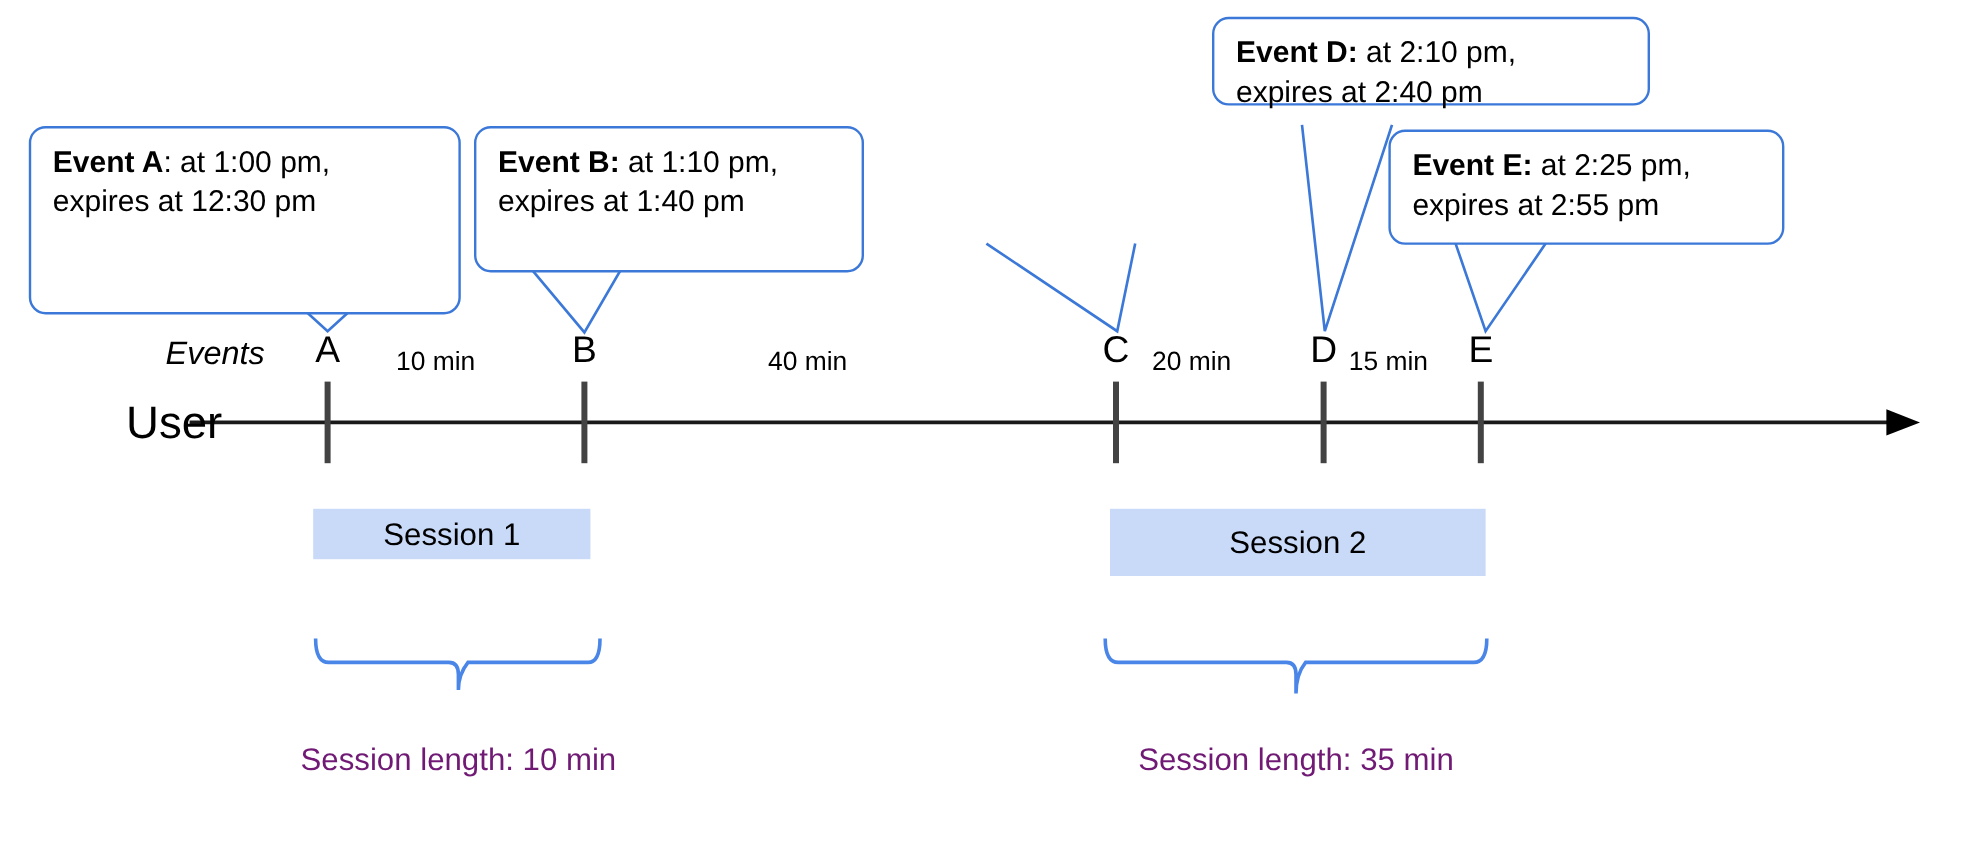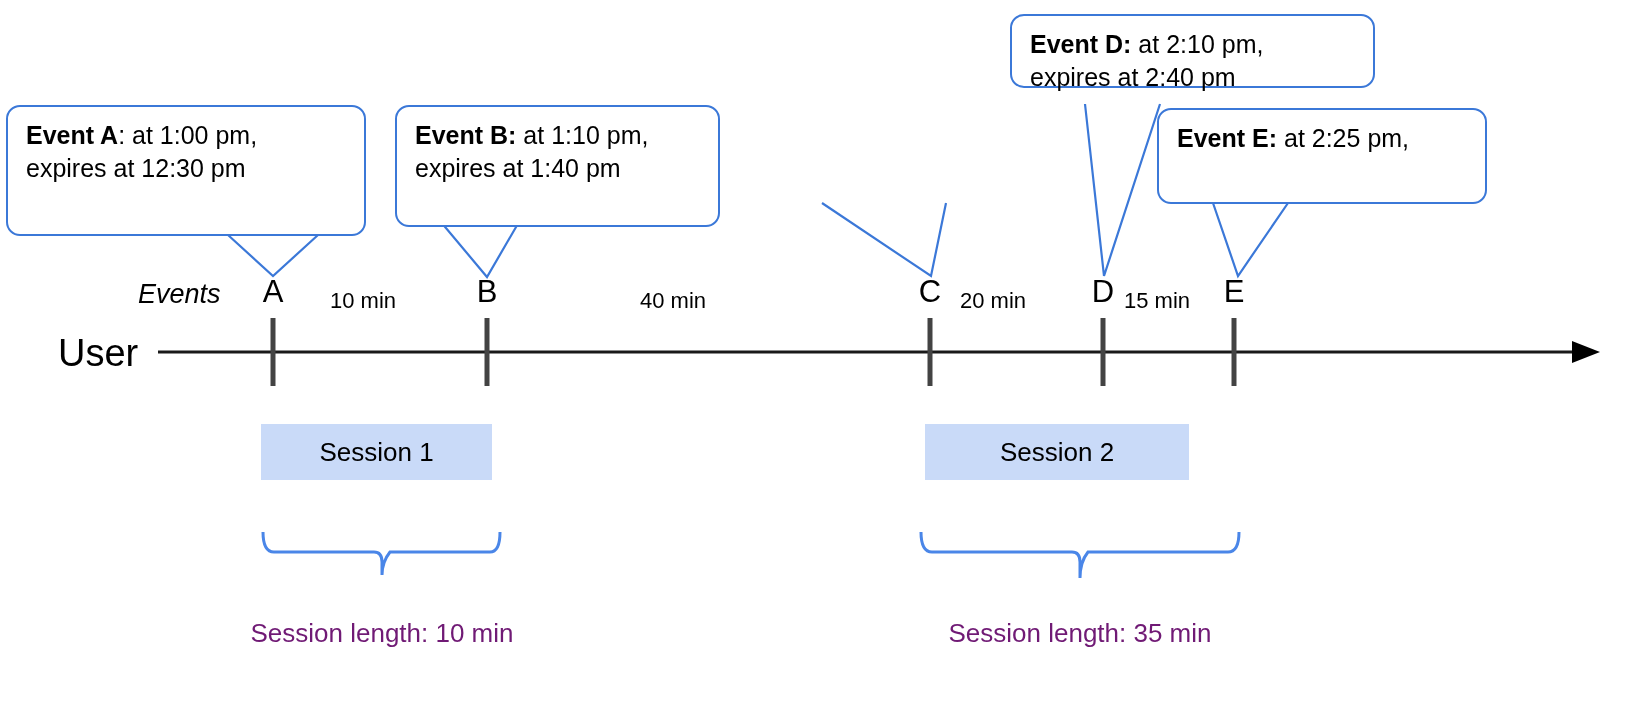--- a/index.html
+++ b/index.html
@@ -7,21 +7,21 @@
        font-family:"Liberation Sans","DejaVu Sans",sans-serif;color:#000;}
   #stage{position:absolute;left:0;top:0;width:1634px;height:702px;}
   .svgmain{position:absolute;left:0;top:0;width:1634px;height:702px;}
 
   .callout{position:absolute;box-sizing:border-box;
            border:2.2px solid #3b78d8;border-radius:14px;background:#fff;
            font-size:25px;line-height:1.32;color:#000;padding:12px 16px 10px 18px;}
   .callout b{font-weight:bold;}
   .c-line{white-space:nowrap;}
 
-  .axis-label-user{position:absolute;font-size:38px;color:#000;}
+  .axis-label-user{position:absolute;font-size:38px;color:#000;margin-left:47px;}
   .axis-label-events{position:absolute;font-size:27px;color:#000;font-style:italic;}
   .evt-letter{position:absolute;font-size:31px;color:#000;text-align:center;}
   .gap-label{position:absolute;font-size:22px;color:#000;text-align:left;}
 
   .session-box{position:absolute;background:#c9daf8;display:flex;
                align-items:center;justify-content:center;
                font-size:26px;color:#000;}
   .len-label{position:absolute;font-size:26px;color:#701a75;text-align:center;
              white-space:nowrap;}
 </style>
@@ -72,53 +72,54 @@
     <g fill="none" stroke="#4a86e8" stroke-width="3">
       <path d="M 263 532 Q 263 552 274 552 L 374 552 Q 382 552 382 562 L 382 575
                Q 382 562 390 552 L 490 552 Q 500 552 500 532"></path>
     </g>
     <g fill="none" stroke="#4a86e8" stroke-width="3">
       <path d="M 921 532 Q 921 552 932 552 L 1072 552 Q 1080 552 1080 562 L 1080 578
                Q 1080 562 1088 552 L 1228 552 Q 1239 552 1239 532"></path>
     </g>
   </svg>
 
-  <div class="callout" style="left:6px;top:105px;width:360px;height:131px;">
+  <div class="callout" style="left:24px;top:105px;width:360px;height:157px;">
     <div class="c-line"><b>Event A</b><span>:</span><span> at 1:00 pm,</span></div>
     <div class="c-line">expires at 12:30 pm</div>
   </div>
 
   <div class="callout" style="left:395px;top:105px;width:325px;height:122px;">
     <div class="c-line"><b>Event B:</b><span> at 1:10 pm,</span></div>
     <div class="c-line">expires at 1:40 pm</div>
   </div>
 
 
   <div class="callout" style="left:1010px;top:14px;width:365px;height:74px;">
     <div class="c-line"><b>Event D:</b><span> at 2:10 pm,</span></div>
     <div class="c-line">expires at 2:40 pm</div>
   </div>
 
   <div class="callout" style="left:1157px;top:108px;width:330px;height:96px;">
     <div class="c-line"><b>Event E:</b><span> at 2:25 pm,</span></div>
+    <div class="c-line">expires at 2:55 pm</div>
   </div>
 
   <div class="axis-label-user" style="left:58px;top:332px;">User</div>
   <div class="axis-label-events" style="left:138px;top:279px;">Events</div>
 
   <div class="evt-letter" style="left:253px;top:274px;width:40px;">A</div>
   <div class="evt-letter" style="left:467px;top:274px;width:40px;">B</div>
   <div class="evt-letter" style="left:910px;top:274px;width:40px;">C</div>
   <div class="evt-letter" style="left:1083px;top:274px;width:40px;">D</div>
   <div class="evt-letter" style="left:1214px;top:274px;width:40px;">E</div>
 
   <div class="gap-label" style="left:330px;top:288px;width:110px;">10 min</div>
   <div class="gap-label" style="left:640px;top:288px;width:110px;">40 min</div>
   <div class="gap-label" style="left:960px;top:288px;width:110px;">20 min</div>
   <div class="gap-label" style="left:1124px;top:288px;width:90px;">15 min</div>
 
-  <div class="session-box" style="left:261px;top:424px;width:231px;height:56px;">Session 1</div>
-  <div class="session-box" style="left:925px;top:424px;width:264px;height:56px;">Session 2</div>
+  <div class="session-box" style="left:261px;top:424px;width:231px;height:42px;">Session 1</div>
+  <div class="session-box" style="left:925px;top:424px;width:313px;height:56px;">Session 2</div>
 
   <div class="len-label" style="left:232px;top:618px;width:300px;">Session length: 10 min</div>
   <div class="len-label" style="left:930px;top:618px;width:300px;">Session length: 35 min</div>
 
 </div>
 
 </body></html>

